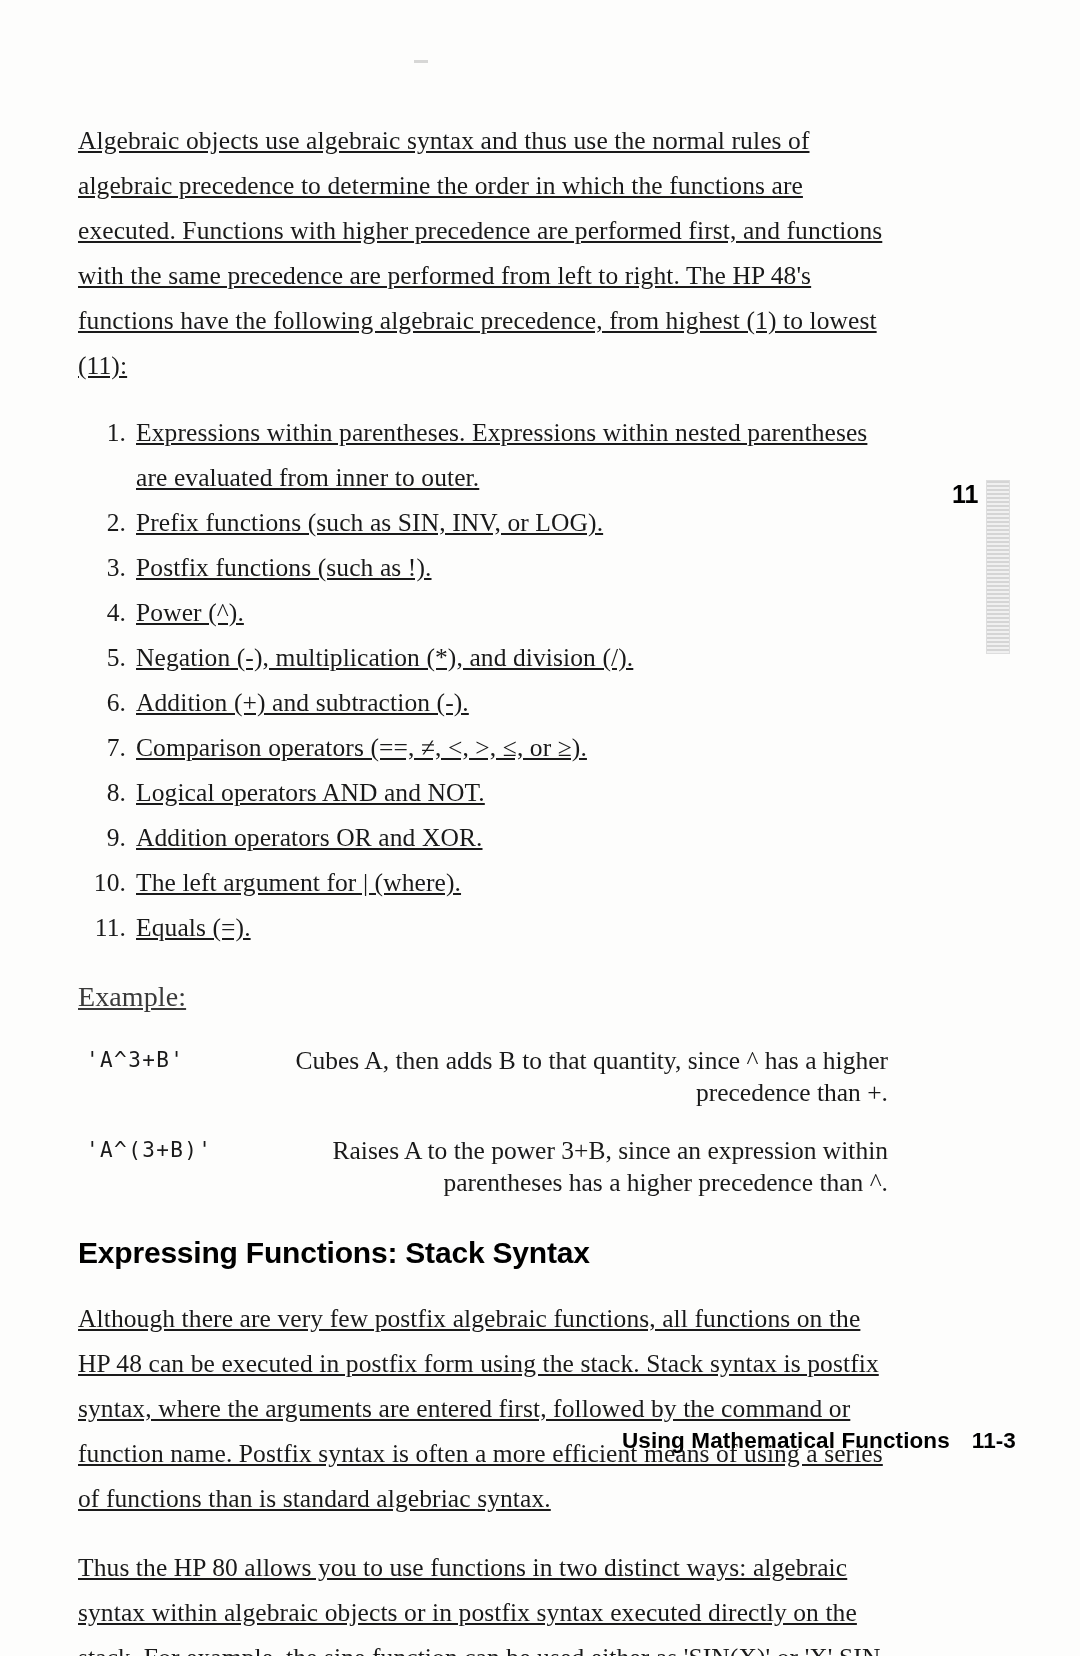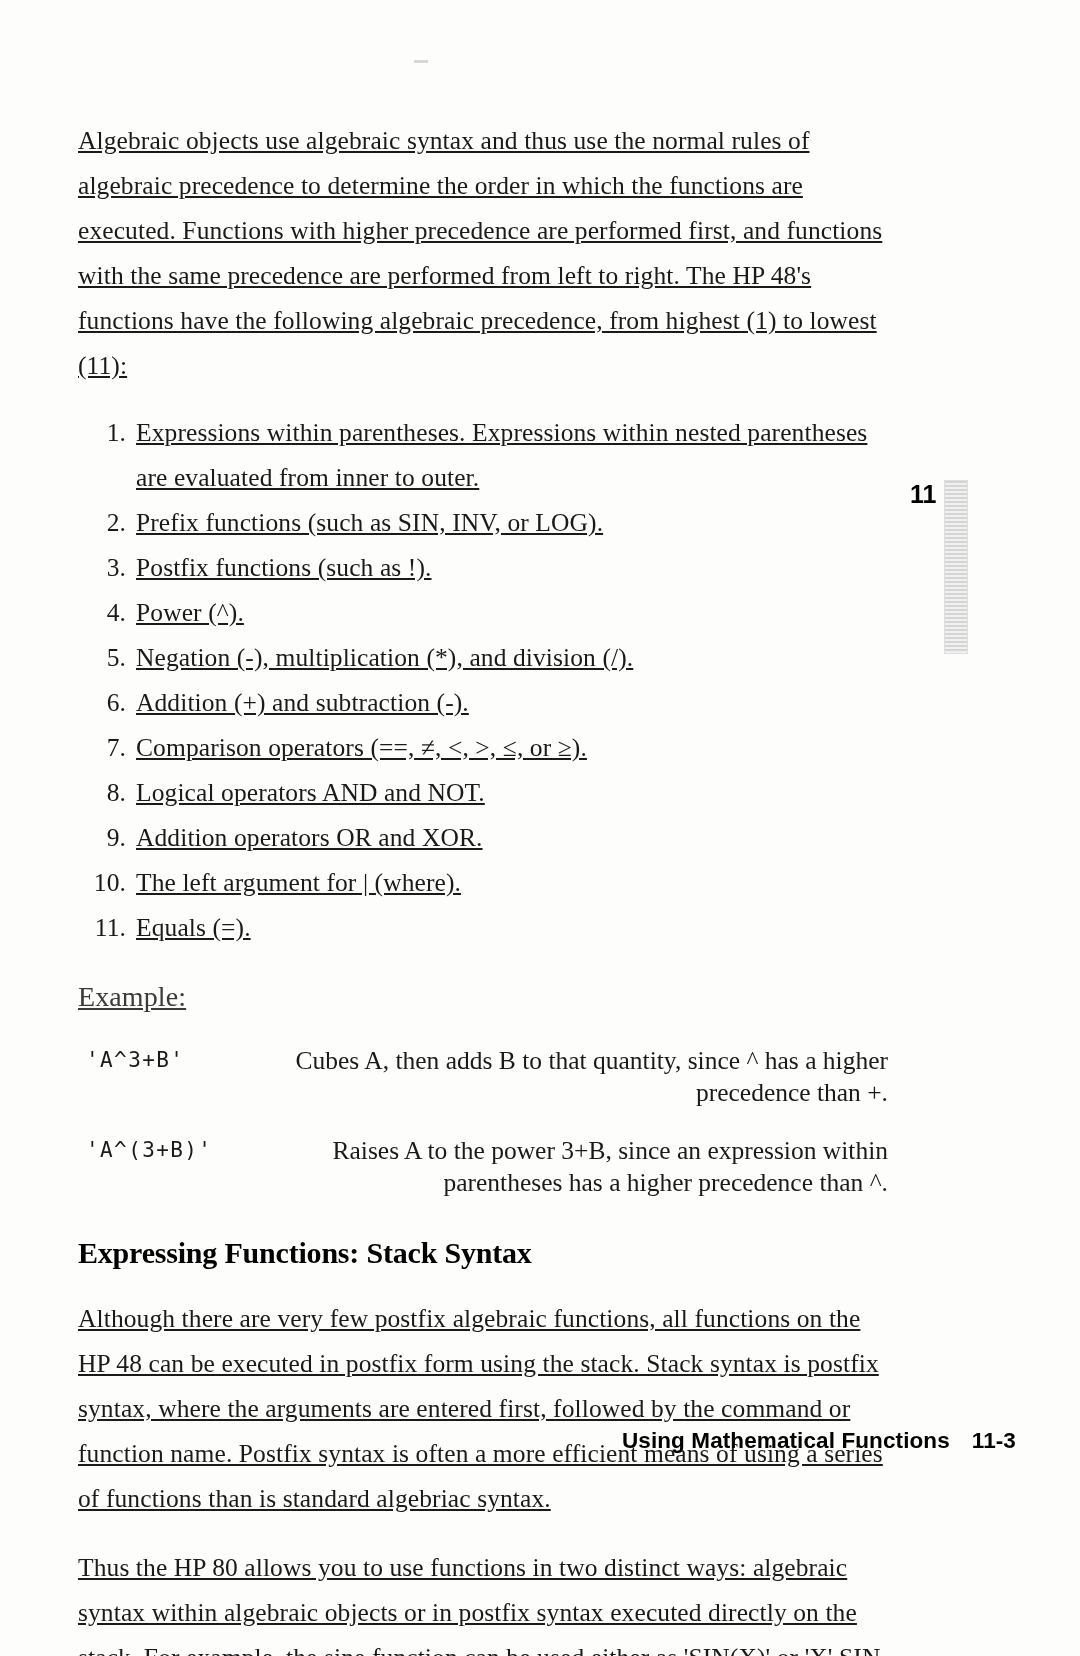--- a/index.html
+++ b/index.html
@@ -101,35 +101,35 @@
   }
   .ex-desc {
     flex: 1 1 auto;
     font-size: 25.5px;
     line-height: 31.5px;
     text-align: right;
   }
 
   
   h2.section-head {
-    font-family: Liberation Serif, serif;
+    font-family: Liberation Sans, sans-serif;
     font-weight: bold;
     font-size: 30px;
     letter-spacing: -.2px;
     margin: 38px 0 26px 0;
     color: #000;
   }
 
   p.body-para { margin: 8px 0 24px 0; }
   p.body-para:last-child { margin-bottom: 0; }
 
   
   .chapter-tab {
     position: absolute;
-    left: 910px;
+    left: 952px;
     top: 480px;
     width: 62px;
     display: flex;
     align-items: flex-start;
   }
   .chapter-tab .tabnum {
     font-family: "Liberation Sans", "DejaVu Sans", sans-serif;
     font-weight: bold;
     font-size: 25px;
     color: #000;

